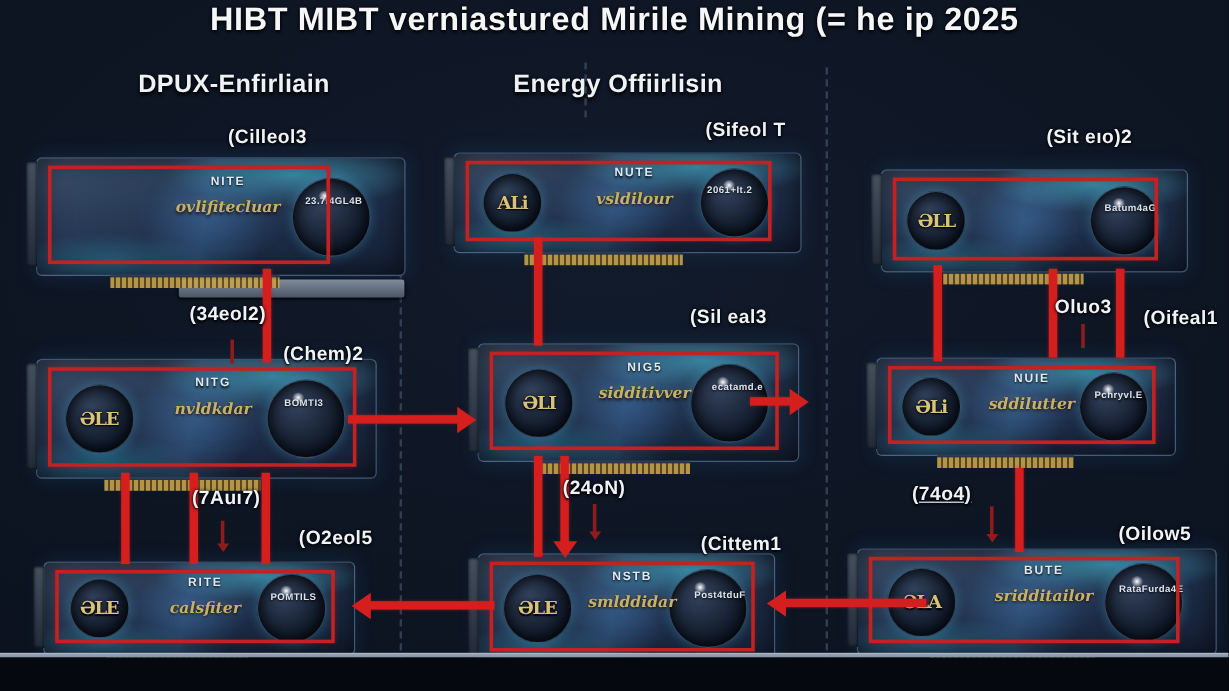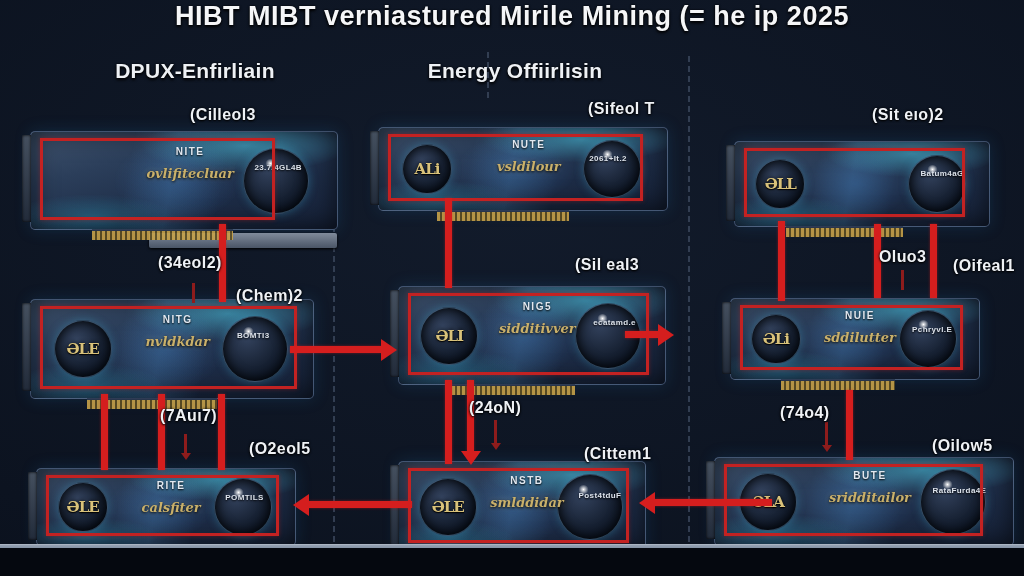--- a/index.html
+++ b/index.html
@@ -145,21 +145,21 @@
   .t1{left:192px;top:283px;height:20px;} .t2{left:901px;top:270px;height:20px;}
   .t3{left:184px;top:434px;height:20px;} .t4{left:494px;top:420px;height:24px;}
   .t5{left:825px;top:422px;height:24px;}
   
   .l0{left:190px;top:106px;} .l1{left:588px;top:100px;} .l2{left:872px;top:106px;}
   .l3a{left:158px;top:254px;} .l3b{left:236px;top:287px;}
   .l4{left:575px;top:256px;}
   .l5a{left:879px;top:248px;} .l5b{left:953px;top:257px;}
   .l6a{left:150px;top:407px;margin-left:10px;} .l6b{left:249px;top:440px;}
   .l7a{left:469px;top:399px;} .l7b{left:584px;top:445px;}
-  .l8a{left:780px;top:404px;} .l8b{left:932px;top:437px;}
+  .l8a{left:760px;top:404px;text-decoration:underline;} .l8b{left:932px;top:437px;}
 </style>
 </head>
 <body>
 
 <div id="stage">
 
   <div class="title">HIBT MIBT verniastured Mirile Mining (= he ip 2025</div>
 
   <div class="colhead ch2">Energy Offiirlisin</div>
   <div class="colhead ch1">DPUX-Enfirliain</div>

